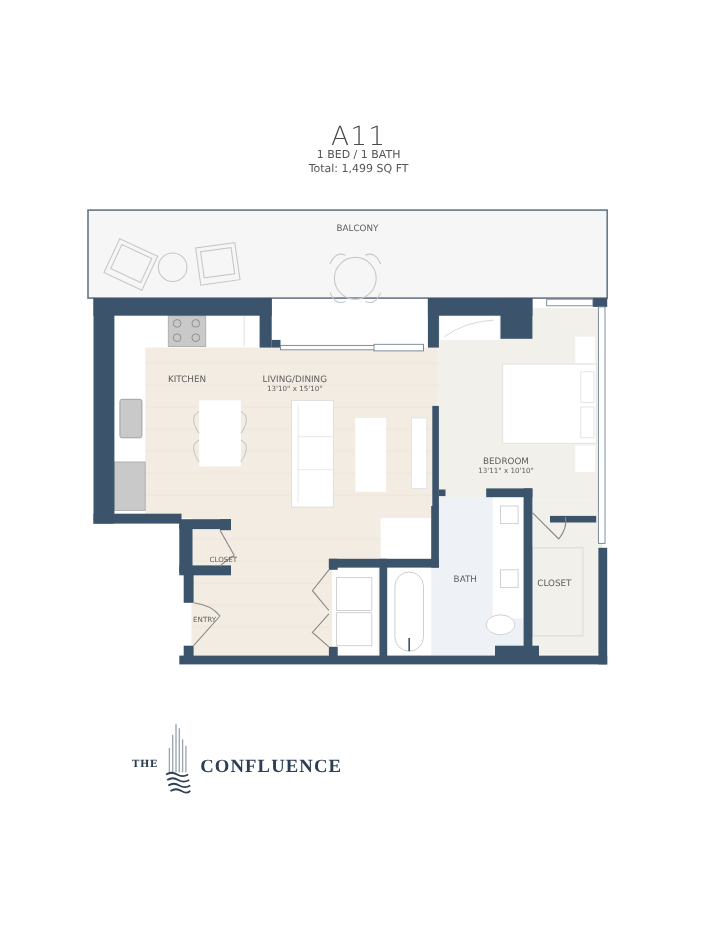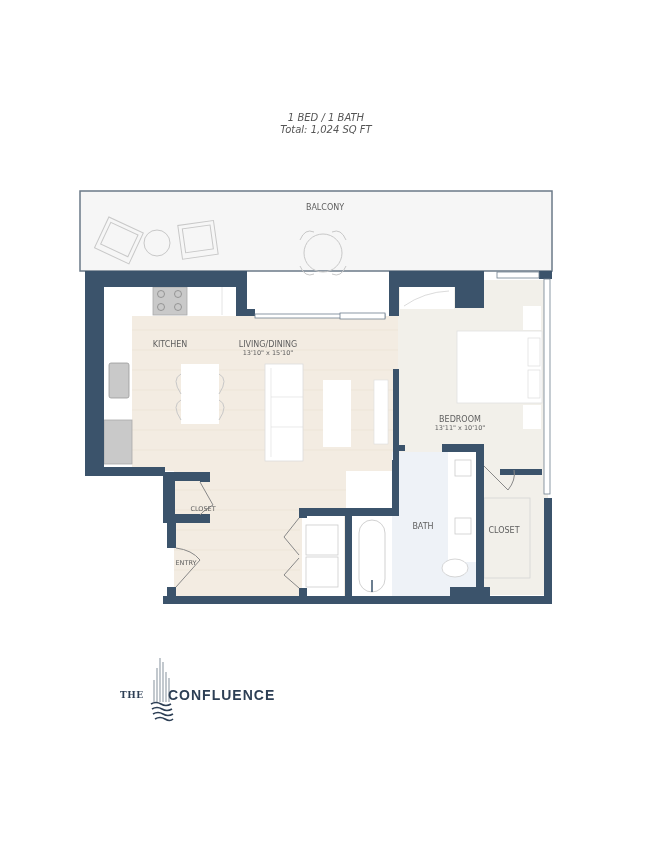--- a/index.html
+++ b/index.html
@@ -1,34 +1,35 @@
 <!DOCTYPE html>
 <html><head>
 <meta charset="utf-8">
 <style>
   html, body { margin: 0; padding: 0; background: #ffffff; }
   body { width: 652px; height: 844px; position: relative; overflow: hidden;
          font-family: "Liberation Sans", sans-serif; color: #5a5a5a; }
   .header { position: absolute; left: 0; top: 112px; width: 652px; text-align: center; }
   .header .unit { font-size: 24px; font-weight: 300; color: #4a4a4a; letter-spacing: 1px; line-height: 24px; font-family: "DejaVu Sans", sans-serif; }
-  .header .line { font-size: 10px; line-height: 12px; color: #555; font-family: "DejaVu Sans", sans-serif; font-style: italic; }
+  .header .line { font-size: 10px; line-height: 12px; color: #555; font-family: "DejaVu Sans", sans-serif; }
   svg.plan { position: absolute; left: 0; top: 0; }
   .lbl { font-family: "DejaVu Sans", sans-serif; fill: #5e5e5e; }
   .footer-logo { position: absolute; left: 120px; top: 654px; width: 160px; height: 70px; }
   .logo-the { position: absolute; left: 0; top: 36px; font-family: "DejaVu Serif", serif; font-size: 9px; font-weight: bold; color: #2d3f55; letter-spacing: 0.5px; text-align: right; }
-  .logo-name { position: absolute; left: 48px; top: 33px; font-family: Liberation Sans, sans-serif; font-size: 14px; font-weight: bold; color: #2d3f55; letter-spacing: 1px; }
+  .logo-name { position: absolute; left: 62px; top: 33px; font-family: Liberation Serif, serif; font-size: 17px; font-weight: bold; color: #2d3f55; letter-spacing: 1px; }
   .note { position: absolute; left: 285px; top: 692px; font-family: "DejaVu Sans", sans-serif; font-size: 8.5px; color: #666; line-height: 10px; font-style: italic; }
   .note div:nth-child(2) { padding-left: 5px; font-style: normal; }
 </style>
 </head>
 <body>
 
 <div class="header">
+  <div class="unit">A11</div>
   <div class="line">1 BED / 1 BATH</div>
-  <div class="line">Total: 1,024 SQ FT</div>
+  <div class="line">Total: 1,499 SQ FT</div>
 </div>
 
 <svg class="plan" width="652" height="844" viewBox="0 0 652 844">
 
   <g>
     <rect x="80" y="191" width="472" height="80" fill="#f6f6f6" stroke="#6b7a88" stroke-width="1.5"></rect>
 
     <g fill="none" stroke="#c8c8c8" stroke-width="1">
       <g transform="rotate(25 118 240)">
           <rect x="100" y="223" width="38" height="34"></rect>

